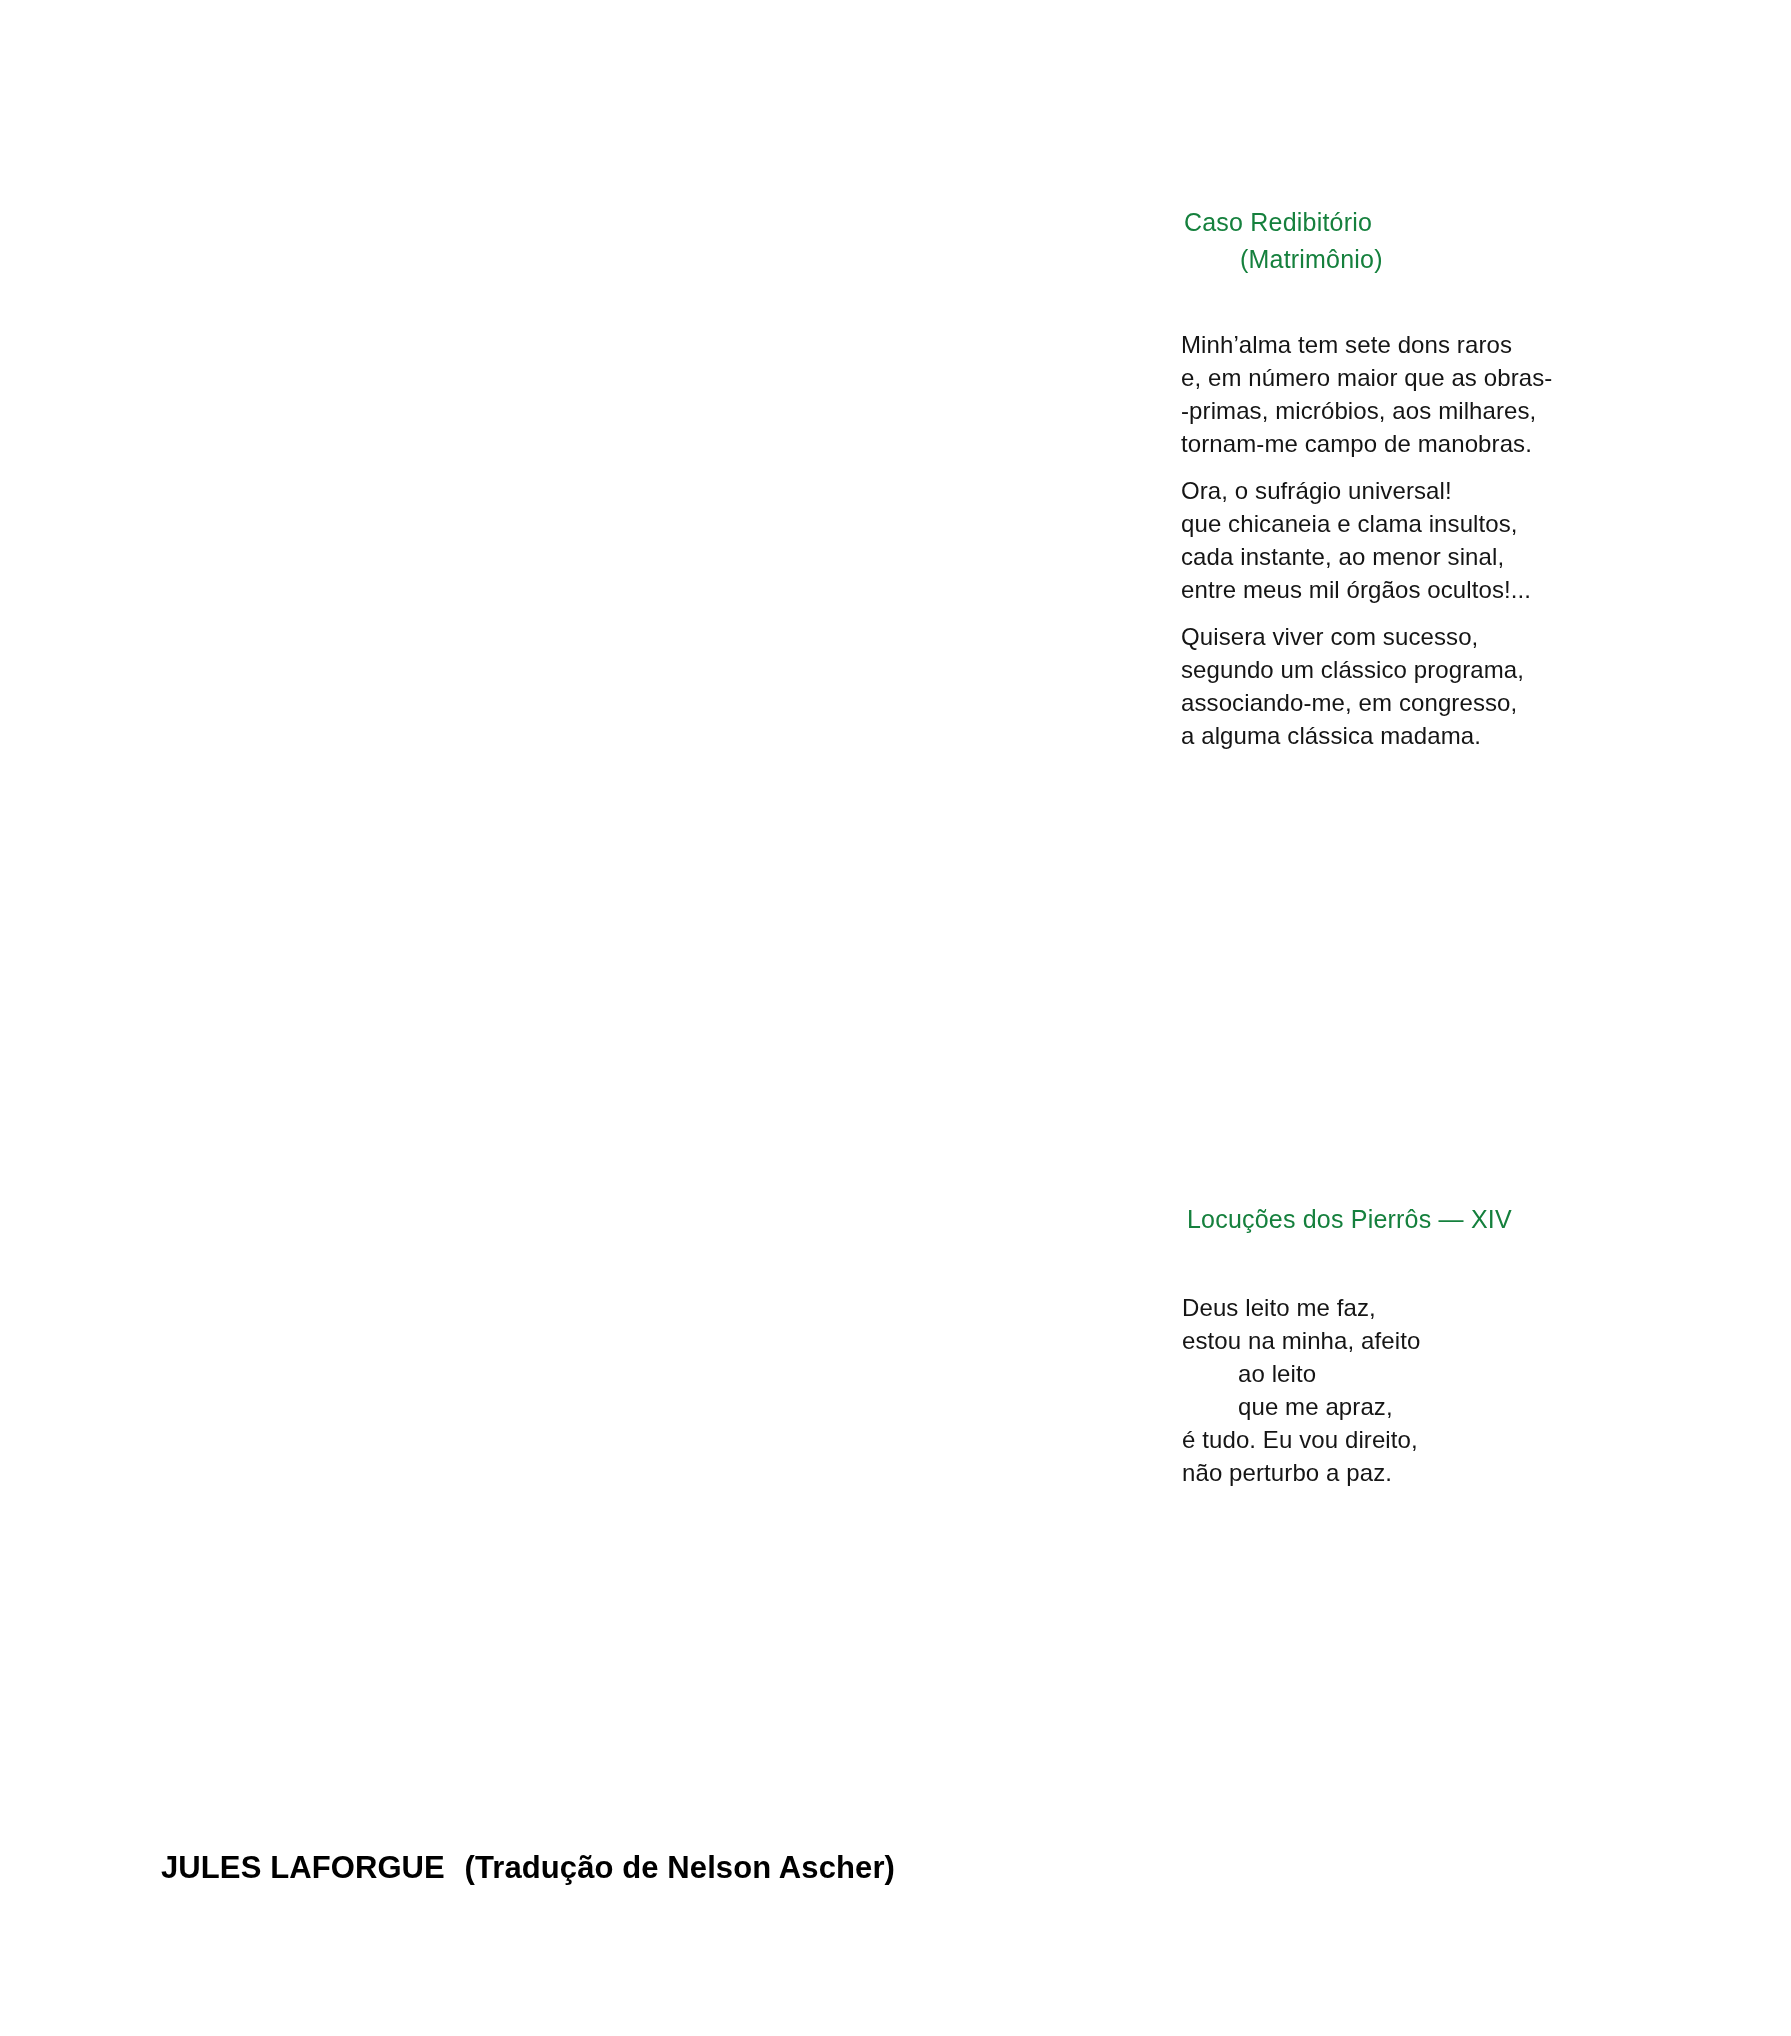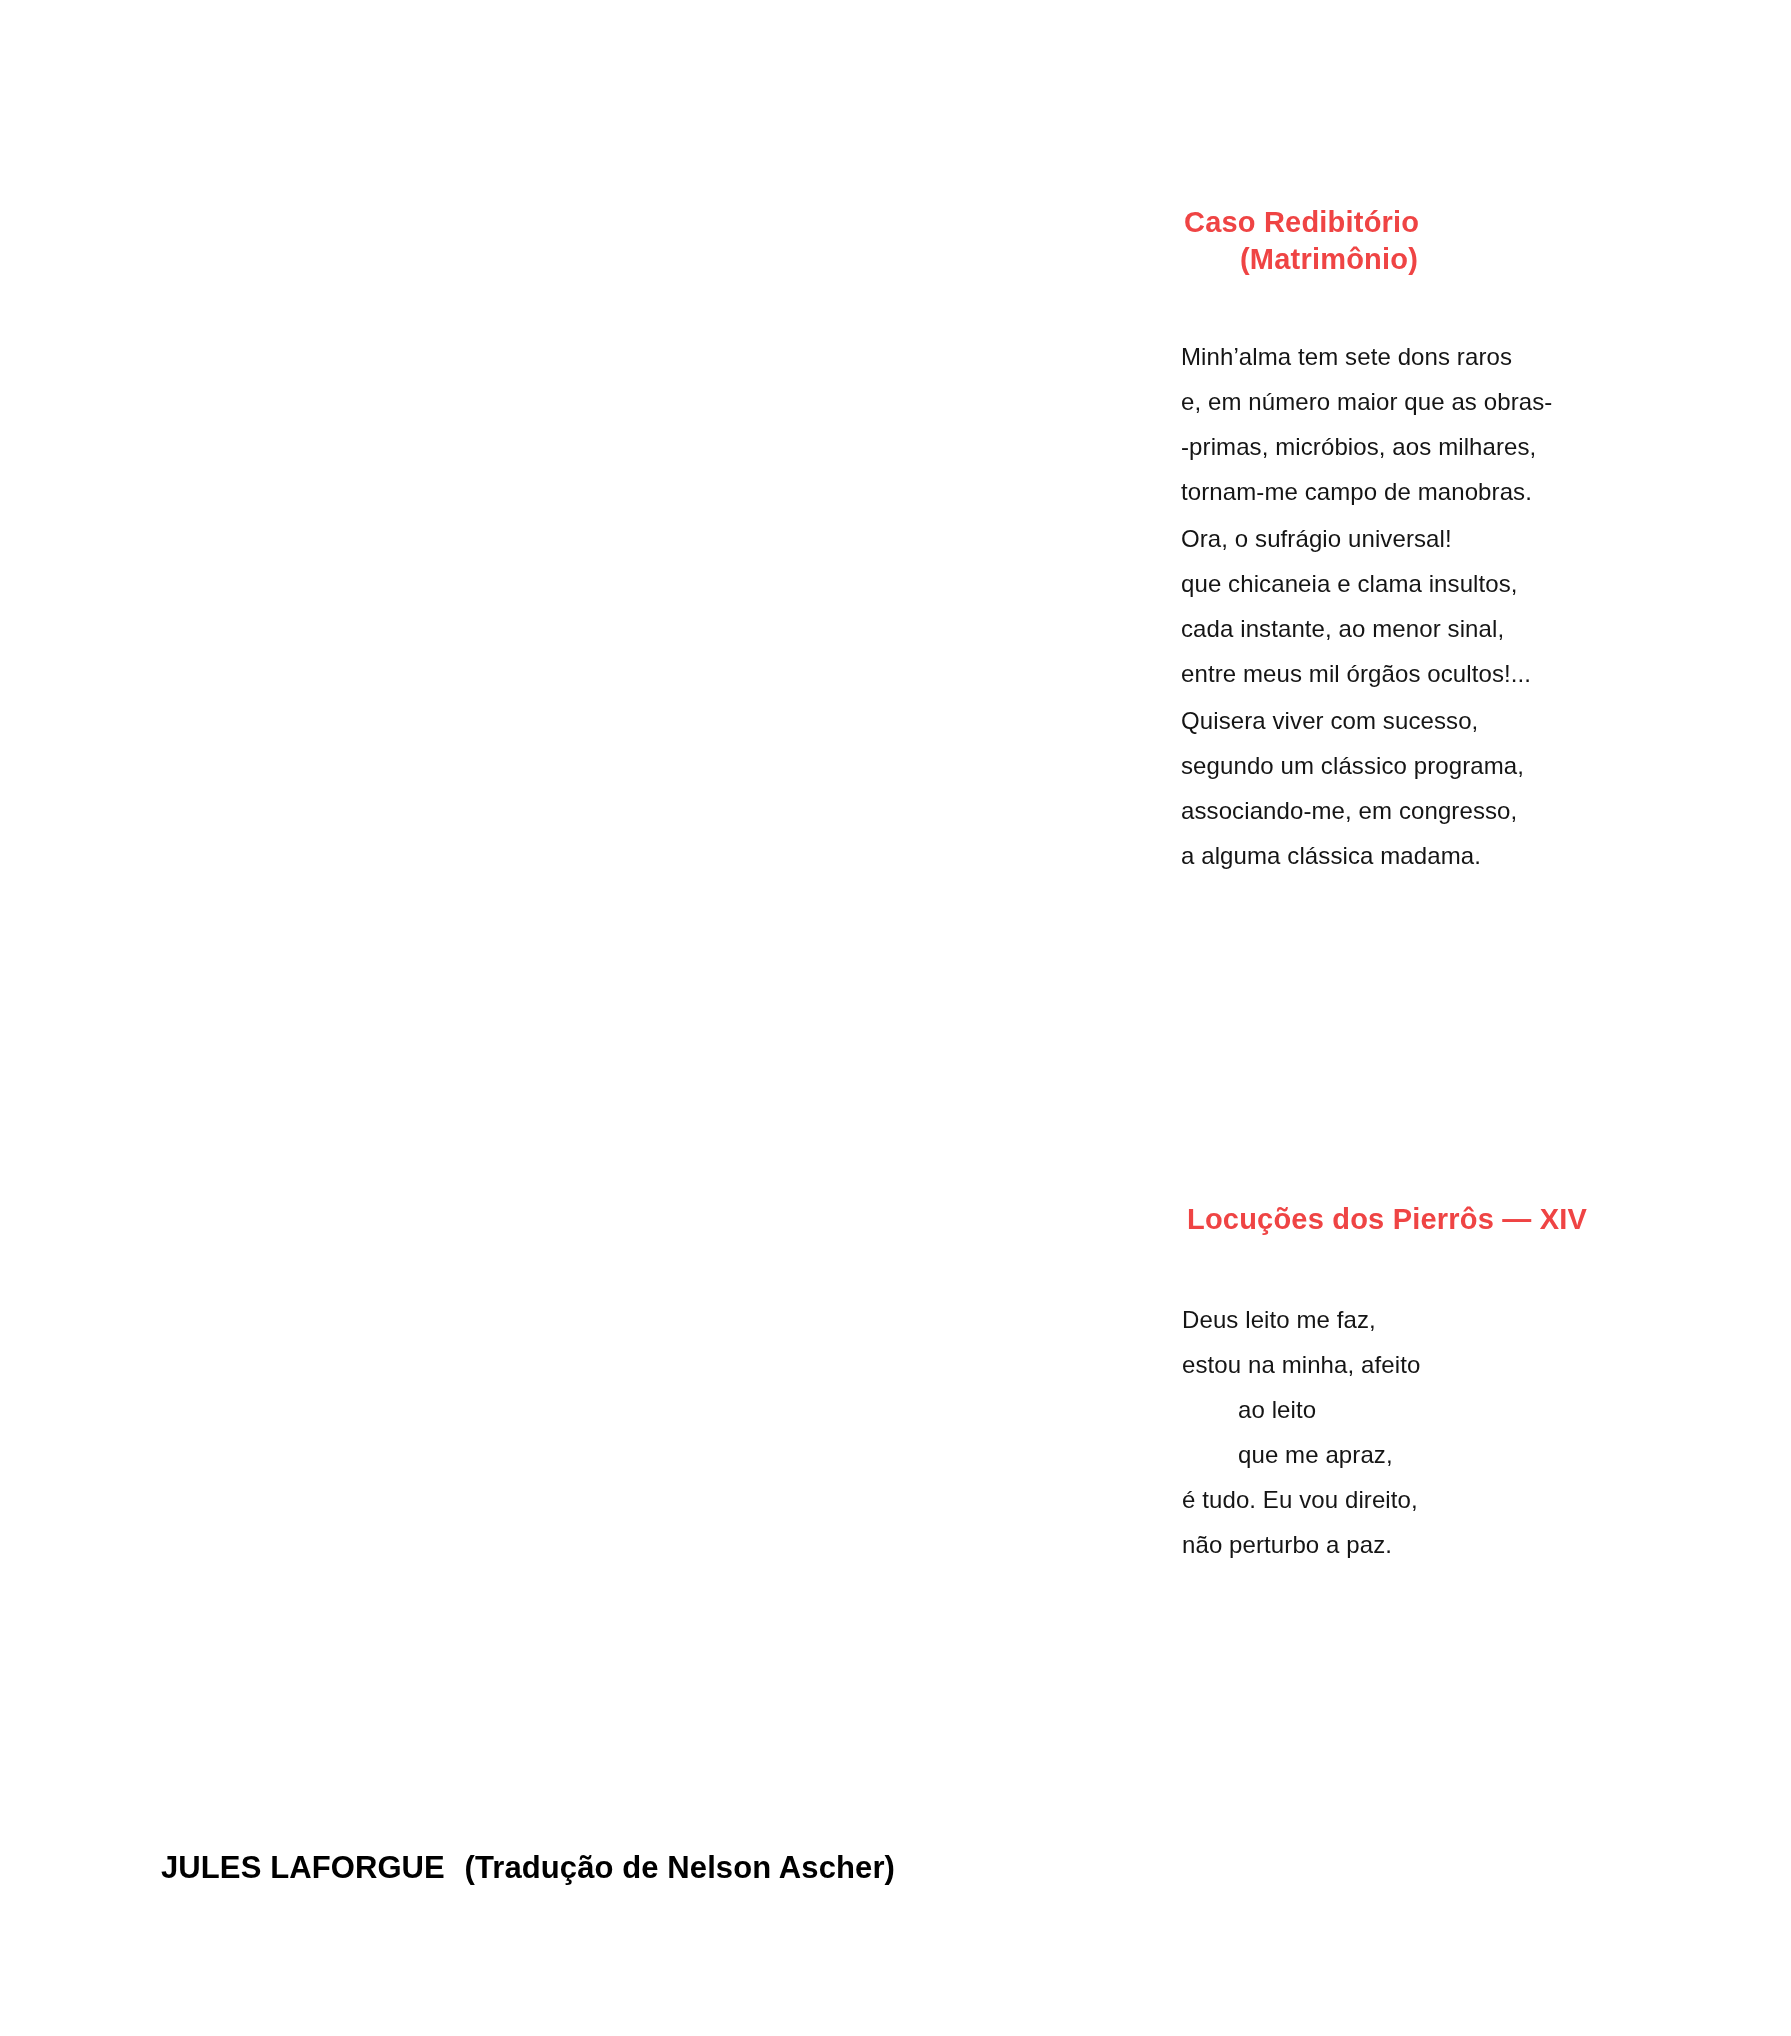--- a/index.html
+++ b/index.html
@@ -12,43 +12,43 @@
     width: 1791px;
     height: 2037px;
     background: #ffffff;
     color: #111111;
     font-family: "Liberation Sans", "DejaVu Sans", sans-serif;
     overflow: hidden;
   }
   .poem-title {
     position: absolute;
     margin: 0;
-    font-size: 29px;
-    font-weight: bold;
+    font-size: 25px;
+    font-weight: normal;
     line-height: 37px;
     letter-spacing: 0.2px;
     white-space: nowrap;
-    color: #ef4444;
+    color: #15803d;
   }
   .title-caso { left: 1184px; top: 204px; }
   .title-line-2 { padding-left: 56px; }
   .title-locucoes { left: 1187px; top: 1201px; }
   .poem-body {
     position: absolute;
     font-size: 24px;
     line-height: 33px;
     letter-spacing: 0.1px;
     color: #151515;
     white-space: nowrap;
   }
   .poem-body-1 { left: 1181px; top: 328px; }
   .poem-body-2 { left: 1182px; top: 1291px; }
   .poem-body-1 .stanza { margin-bottom: 14px; }
   .poem-body-2 .stanza { margin-bottom: 6.5px; }
-  .line { min-height: 33px; margin-top: 12px; }
+  .line { min-height: 33px; }
   .line.indent { padding-left: 56px; }
   .attribution {
     position: absolute;
     left: 161px;
     top: 1848px;
     font-size: 31px;
     font-weight: bold;
     line-height: 39px;
     letter-spacing: 0.1px;
     white-space: nowrap;

